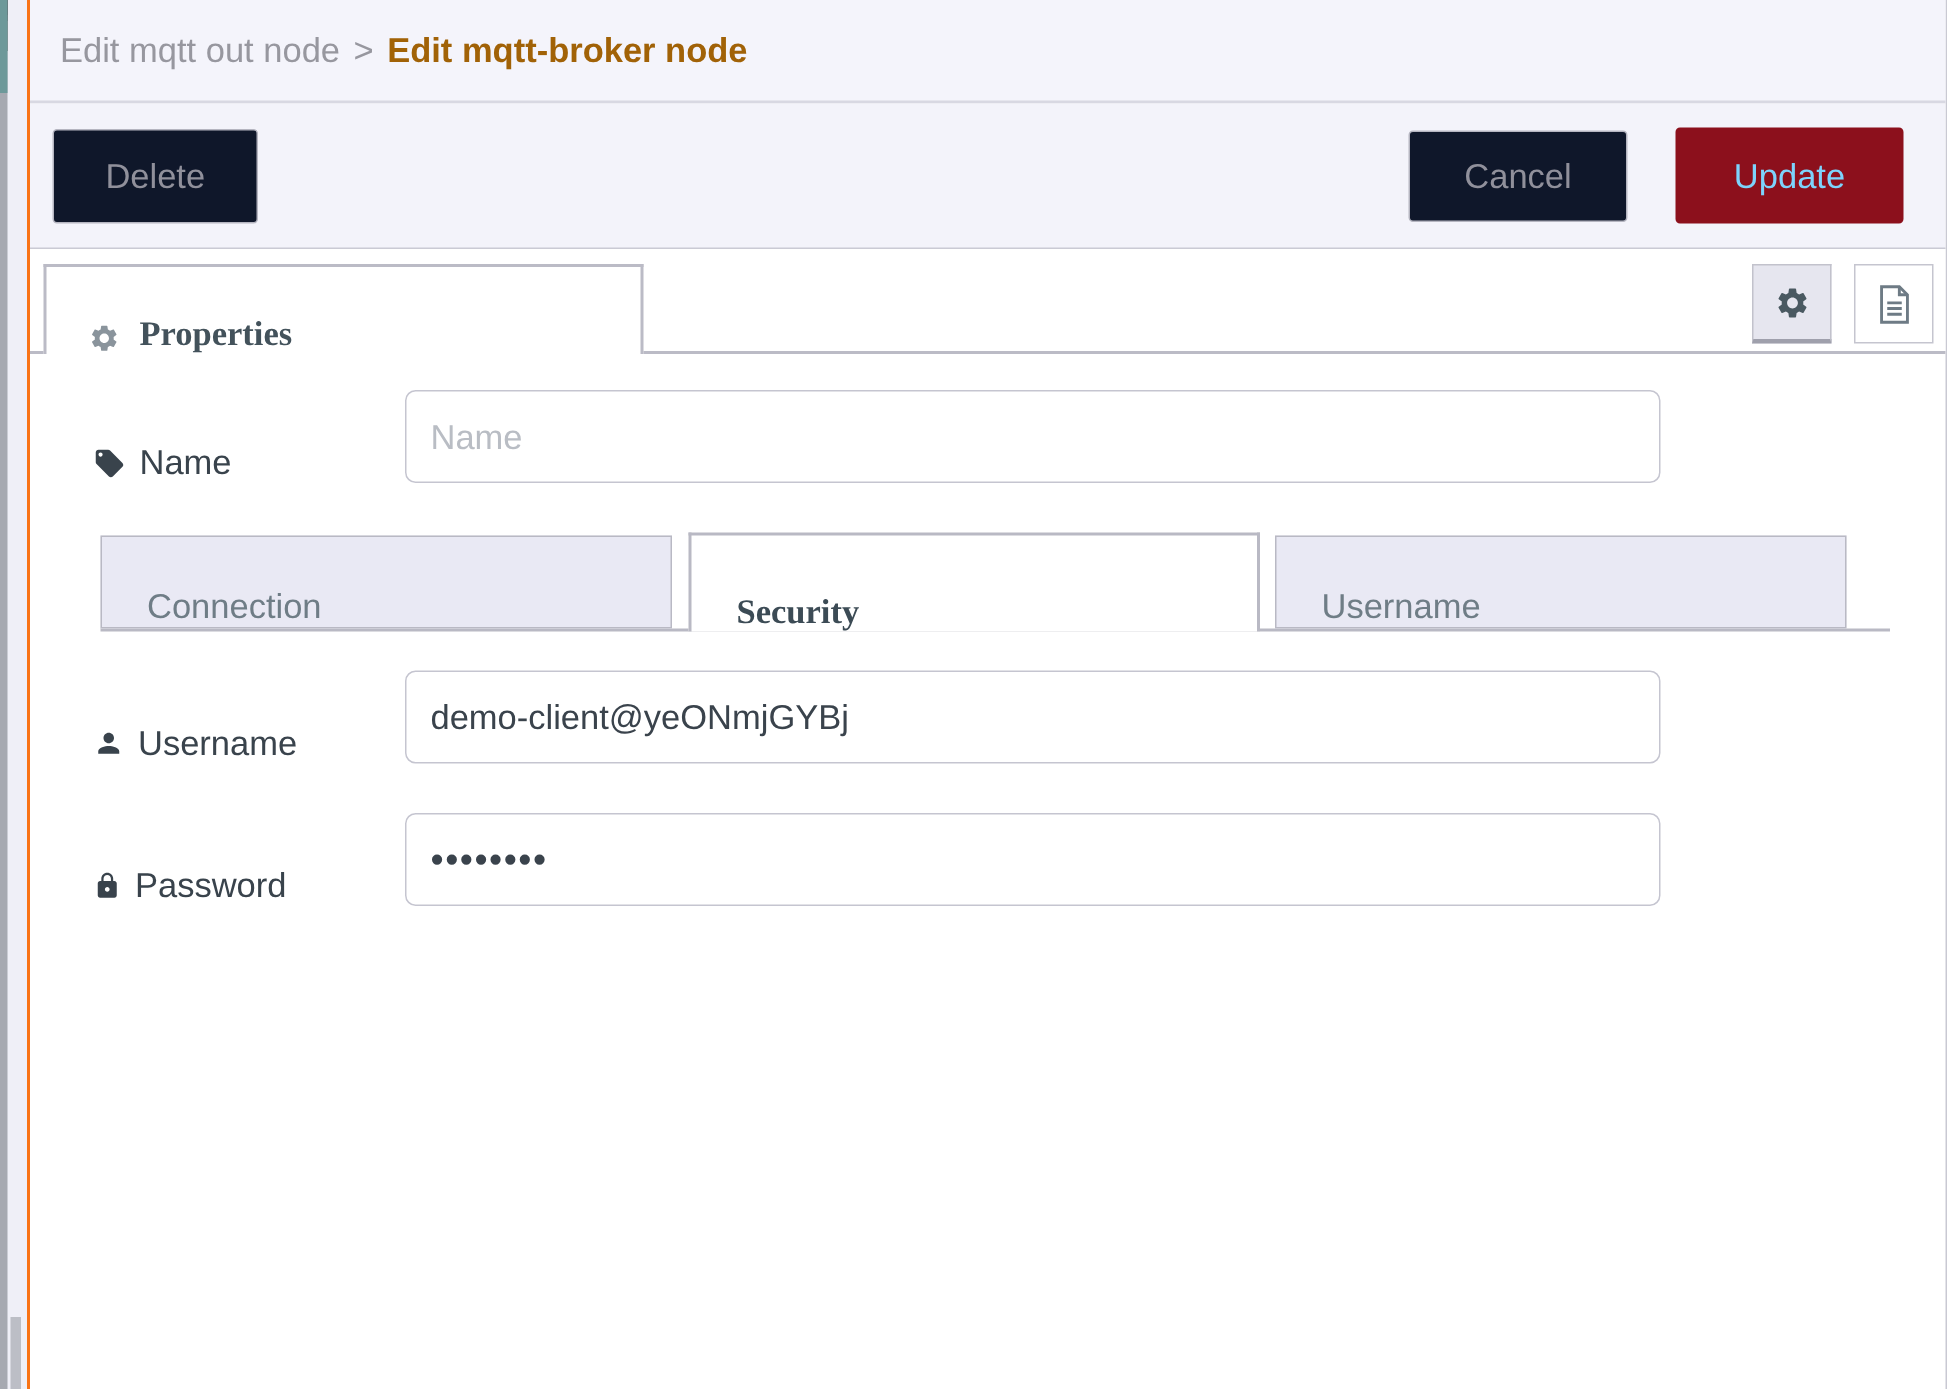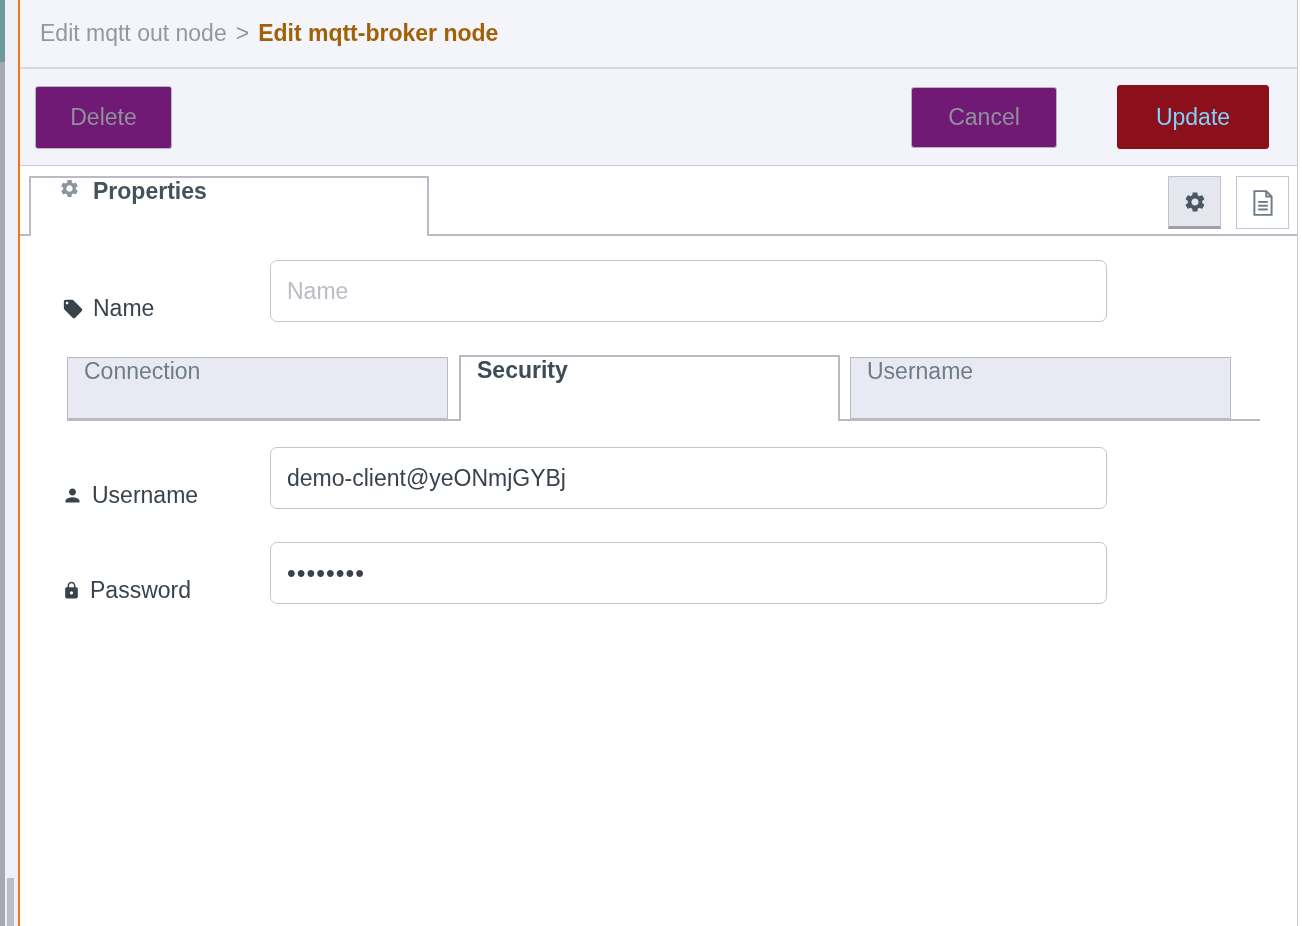--- a/index.html
+++ b/index.html
@@ -43,39 +43,39 @@
   .toolbar {
     height: 97px; background: #F3F3FA; border-bottom: 1px solid #CACAD4;
     display: flex; align-items: center; justify-content: space-between;
     padding: 0 28px 0 15px;
   }
   .btn {
     font-family: inherit; font-size: 23px; cursor: pointer;
     border-radius: 3px; line-height: 1;
   }
   .btn-plain {
-    background: #701a75; border: 1px solid #B5B5C0; color: #90909B;
+    background: #0f172a; border: 1px solid #B5B5C0; color: #90909B;
   }
   .btn-delete { width: 137px; height: 63px; }
   .btn-cancel { width: 146px; height: 61px; }
   .btn-update {
     width: 152px; height: 64px; margin-left: 32px;
     background: #8C101C; border: 1px solid #8C101C; color: #7dd3fc;
   }
-  .toolbar-right { display: flex; align-items: center; gap: 28px; }
+  .toolbar-right { display: flex; align-items: center; }
 
   
   .tabstrip1 { position: relative; height: 70px; background: #ffffff; }
   .tabstrip1-line { position: absolute; left: 0; right: 0; bottom: 0; height: 2px; background: #BBBBC6; }
   .prop-tab {
     position: absolute; left: 9px; top: 10px; width: 400px; height: 60px;
     background: #ffffff; z-index: 2;
     border: 2px solid #BBBBC6; border-bottom: none;
-    display: flex; align-items: flex-start; padding-left: 28px;
-    color: #43525B; font-size: 23px; font-weight: bold;
+    display: flex; align-items: flex-end; padding-left: 28px;
+    color: #43525B; font-size: 23px; font-weight: bold; font-family: Liberation Serif, serif;
   }
   .prop-tab .cog { color: #8A949C; margin-right: 13px; display: inline-flex; }
   .mini-btn {
     position: absolute; top: 10px; width: 53px; height: 53px;
     display: flex; align-items: center; justify-content: center;
     background: #ffffff; border: 1px solid #C5C5CF; cursor: pointer;
   }
   .mini-btn.gear { right: 76px; background: #E6E6EF; border: 1px solid #C2C2CC; border-bottom: 3px solid #9FA0AC; color: #4A5961; }
   .mini-btn.doc  { right: 8px; color: #6E7B85; }
 
@@ -95,30 +95,30 @@
   }
   .text-input::placeholder { color: #B9BDC4; opacity: 1; }
   .pw-input { letter-spacing: 1px; font-size: 25px; }
 
   
   .subtabs { position: relative; margin-left: 47px; width: 1193px; height: 66px; margin-bottom: 26px; }
   .subtabs-line { position: absolute; left: 0; right: 0; bottom: 0; height: 2px; background: #B9B9C4; }
   .subtab {
     position: absolute; top: 2px; height: 62px; width: 381px;
     background: #E9E9F4; border: 1px solid #B9B9C4;
-    display: flex; align-items: flex-start; padding-left: 16px;
+    display: flex; align-items: flex-end; padding-left: 30px;
     font-size: 23px; color: #6F7D86; cursor: pointer;
   }
   .subtab.t0 { left: 0; }
   .subtab.t1 { left: 392px; }
   .subtab.t2 { left: 783px; }
   .subtab.active {
     top: 0; height: 66px; z-index: 2;
     background: #ffffff; border: 2px solid #B9B9C4; border-bottom: none;
-    font-weight: bold; color: #3C4B55;
+    font-weight: bold; color: #3C4B55; font-family: Liberation Serif, serif;
   }
 
   svg { display: block; }
 </style>
 </head>
 <body>
 
 <div class="backdrop-strip">
   <div class="backdrop-col">
     <div class="frag f1"></div>

